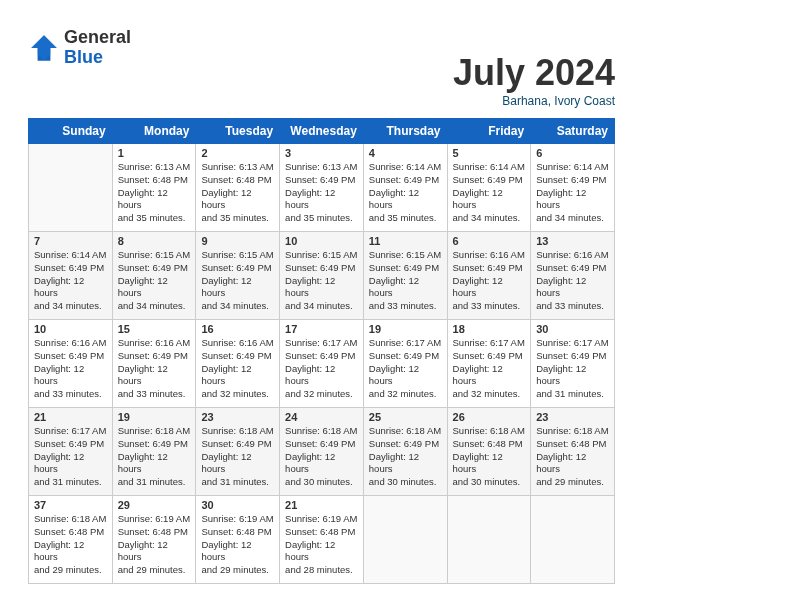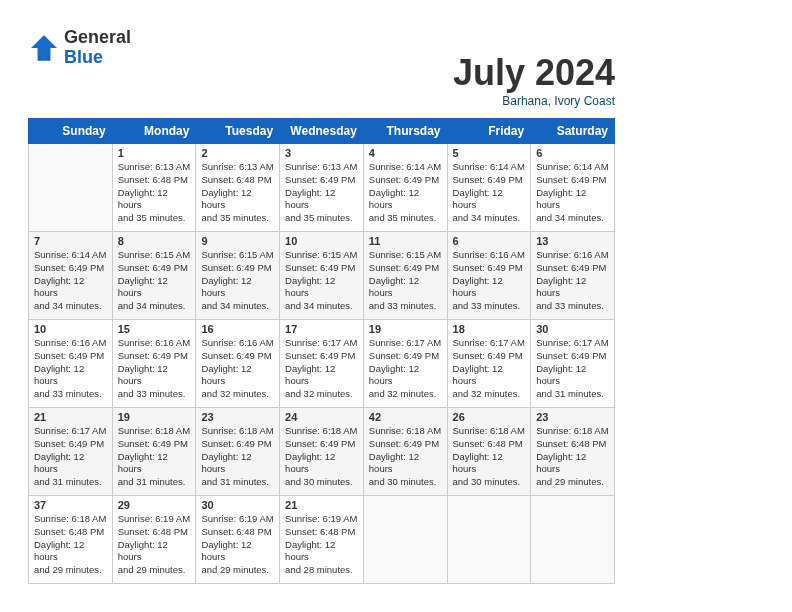--- a/index.html
+++ b/index.html
@@ -304,21 +304,21 @@
 and 31 minutes.</div>
           </td>
           <td>
             <div class="day-num">24</div>
             <div class="day-info" style="white-space: pre-line;">Sunrise: 6:18 AM
 Sunset: 6:49 PM
 Daylight: 12 hours
 and 30 minutes.</div>
           </td>
           <td>
-            <div class="day-num">42</div>
+            <div class="day-num">25</div>
             <div class="day-info" style="white-space: pre-line;">Sunrise: 6:18 AM
 Sunset: 6:49 PM
 Daylight: 12 hours
 and 30 minutes.</div>
           </td>
           <td>
             <div class="day-num">26</div>
             <div class="day-info" style="white-space: pre-line;">Sunrise: 6:18 AM
 Sunset: 6:48 PM
 Daylight: 12 hours

